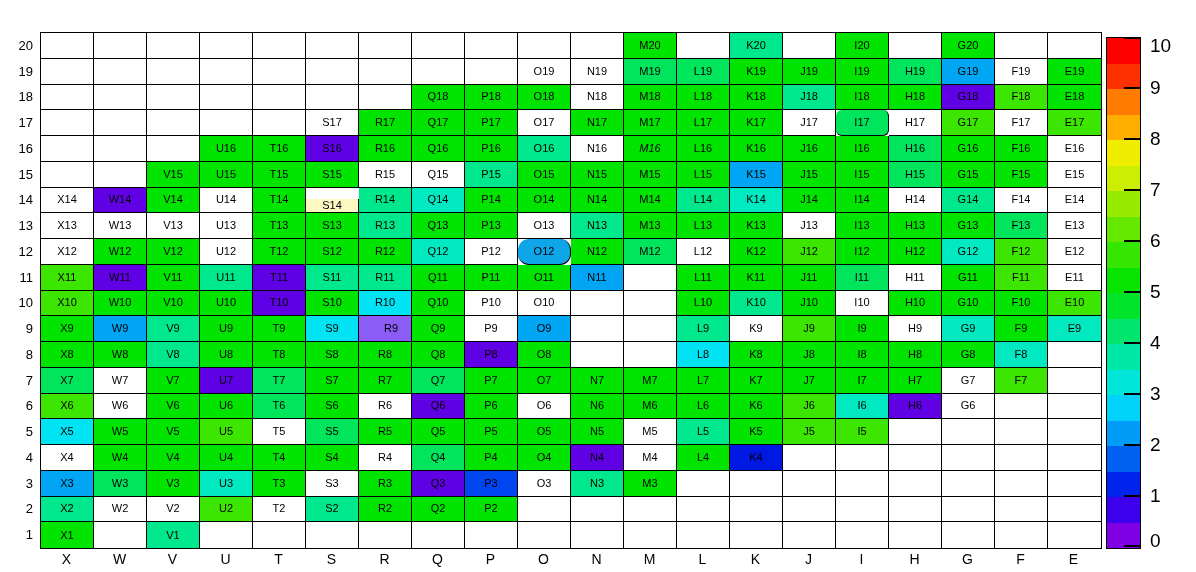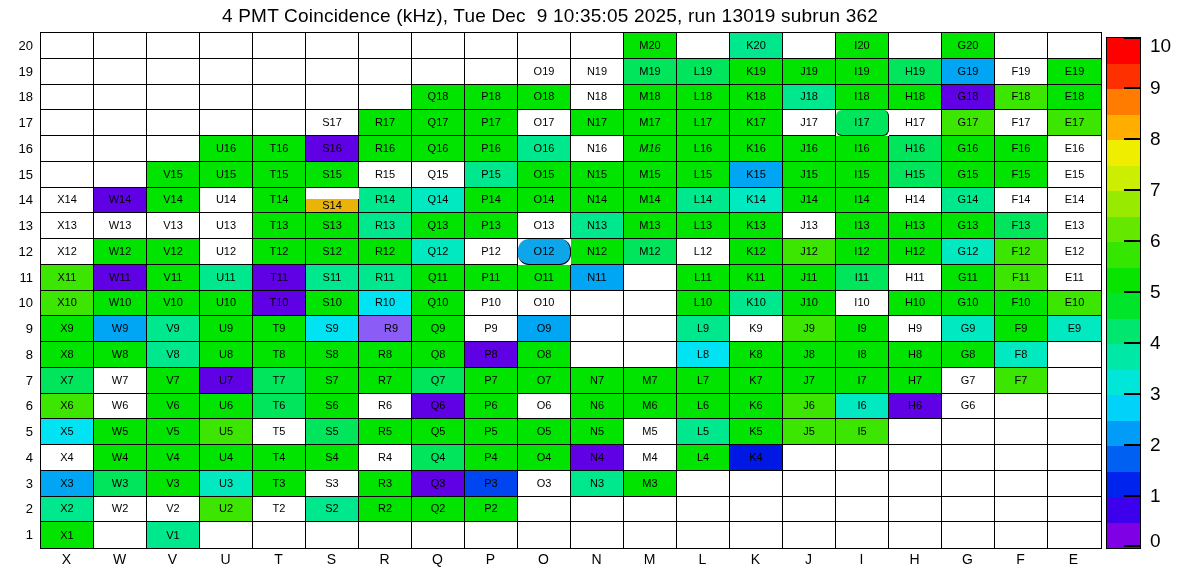--- a/index.html
+++ b/index.html
@@ -41,21 +41,20 @@
     position:absolute;height:2px;width:16px;background:#000;
   }
   .cblab{
     position:absolute;font-size:19px;transform:translateY(-50%);
   }
 </style>
 </head>
 <body>
 
 <div class="canvas">
-  <div class="title">4 PMT Coincidence (kHz), Tue Dec  9 10:35:05 2025, run 13019 subrun 362</div>
   <div id="ylabels">
       <div class="ylab" style="top: 44.875px;">20</div>
       <div class="ylab" style="top: 70.625px;">19</div>
       <div class="ylab" style="top: 96.375px;">18</div>
       <div class="ylab" style="top: 122.125px;">17</div>
       <div class="ylab" style="top: 147.875px;">16</div>
       <div class="ylab" style="top: 173.625px;">15</div>
       <div class="ylab" style="top: 199.375px;">14</div>
       <div class="ylab" style="top: 225.125px;">13</div>
       <div class="ylab" style="top: 250.875px;">12</div>
@@ -190,21 +189,21 @@
       <div class="cell" style="background: rgb(0, 228, 0);">I15</div>
       <div class="cell" style="background: rgb(0, 229, 92);">H15</div>
       <div class="cell" style="background: rgb(0, 228, 0);">G15</div>
       <div class="cell" style="background: rgb(0, 228, 0);">F15</div>
       <div class="cell" style="background: rgb(255, 255, 255);">E15</div>
       <div class="cell" style="background: rgb(255, 255, 255);">X14</div>
       <div class="cell" style="background: rgb(96, 0, 228);">W14</div>
       <div class="cell" style="background: rgb(0, 228, 0);">V14</div>
       <div class="cell" style="background: rgb(255, 255, 255);">U14</div>
       <div class="cell" style="background: rgb(0, 228, 0);">T14</div>
-      <div class="cell" style="background: #eab308; margin-top: 11px;">S14</div>
+      <div class="cell" style="background: #fef9c3; margin-top: 11px;">S14</div>
       <div class="cell" style="background: rgb(0, 232, 142);">R14</div>
       <div class="cell" style="background: rgb(0, 233, 192);">Q14</div>
       <div class="cell" style="background: rgb(0, 228, 0);">P14</div>
       <div class="cell" style="background: rgb(0, 228, 0);">O14</div>
       <div class="cell" style="background: rgb(0, 228, 0);">N14</div>
       <div class="cell" style="background: rgb(0, 228, 0);">M14</div>
       <div class="cell" style="background: rgb(0, 232, 142);">L14</div>
       <div class="cell" style="background: rgb(0, 233, 192);">K14</div>
       <div class="cell" style="background: rgb(0, 228, 0);">J14</div>
       <div class="cell" style="background: rgb(0, 228, 0);">I14</div>

